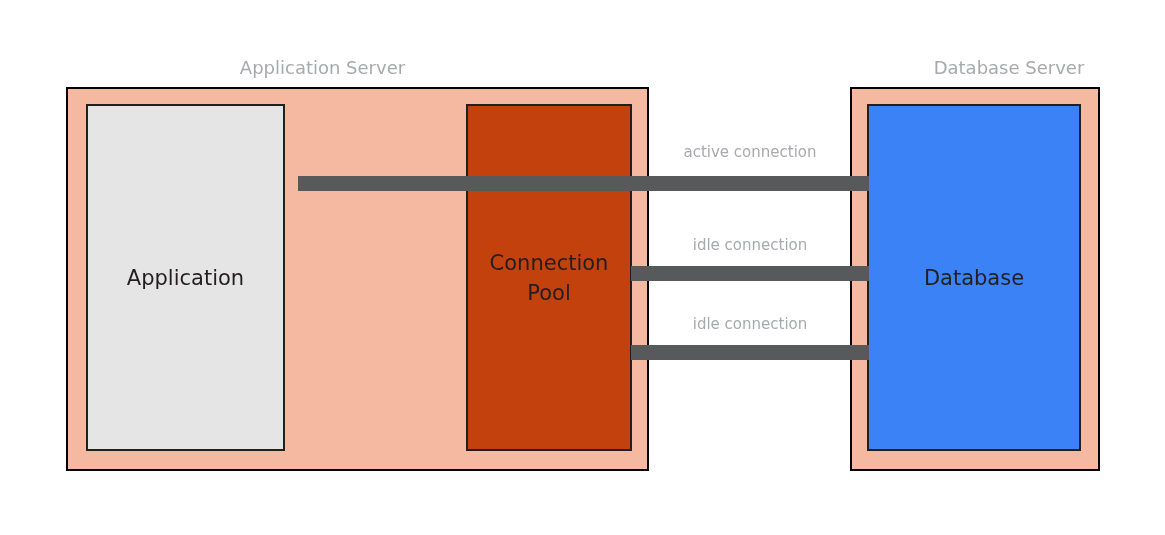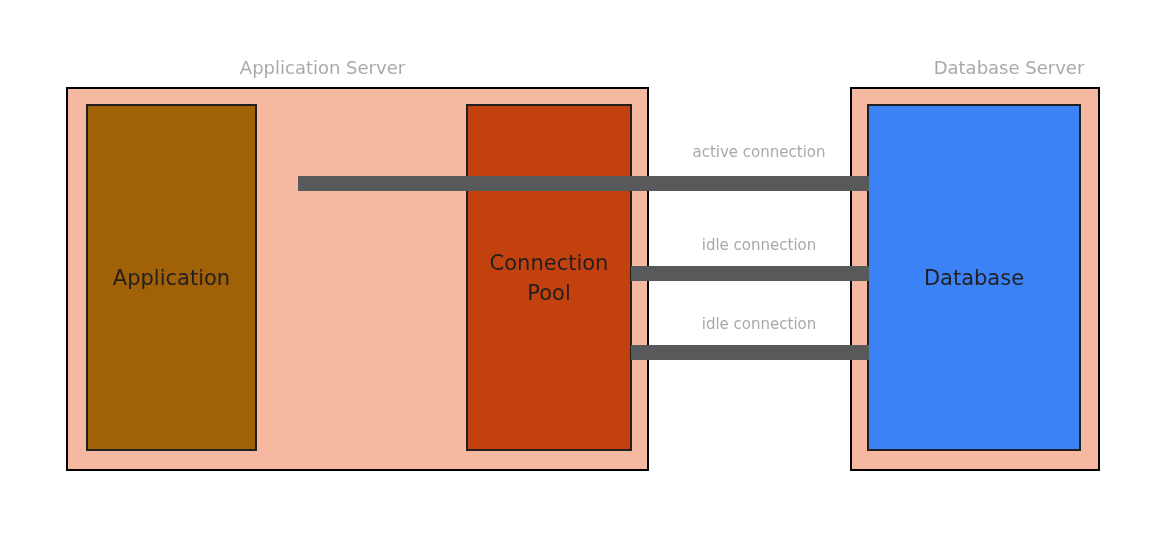--- a/index.html
+++ b/index.html
@@ -5,33 +5,33 @@
     html, body { margin: 0; padding: 0; background: #ffffff; }
     body { width: 1165px; height: 535px; position: relative; overflow: hidden;
            font-family: "DejaVu Sans", sans-serif; }
     .abs { position: absolute; }
     .server-label { color: #a7a9ac; font-size: 18px; text-align: center; }
     .container { background: #f4b9a0; border: 2px solid #000; box-sizing: border-box; }
     .box { border: 2px solid #231f20; box-sizing: border-box;
            display: flex; align-items: center; justify-content: center; text-align: center;
            color: #231f20; font-size: 21px; line-height: 30px; }
     .line { background: #58595b; height: 15px; }
-    .conn-label { color: #a7a9ac; font-size: 15px; text-align: center; padding-left: 9px; }
+    .conn-label { color: #a7a9ac; font-size: 15px; text-align: center; }
   </style>
 </head>
 <body>
 
 <div class="abs server-label" style="left:200px; top:57px; width:245px;">Application Server</div>
 <div class="abs server-label" style="left:884px; top:57px; width:250px;">Database Server</div>
 
 <div class="abs container" style="left:66px; top:87px; width:583px; height:384px;"></div>
 
 <div class="abs container" style="left:850px; top:87px; width:250px; height:384px;"></div>
 
-<div class="abs box" style="left:86px; top:104px; width:171px; height:347px; background:#a16207;">
+<div class="abs box" style="left:86px; top:104px; width:199px; height:347px; background:#e5e5e5;">
   <span>Application</span>
 </div>
 
 <div class="abs box" style="left:466px; top:104px; width:166px; height:347px; background:#c2410c; padding:0 10px;">
   <span style="display: inline-block; max-width: 130px;">Connection Pool</span>
 </div>
 
 <div class="abs box" style="left:867px; top:104px; width:214px; height:347px; background:#3b82f6;">
   <span>Database</span>
 </div>

